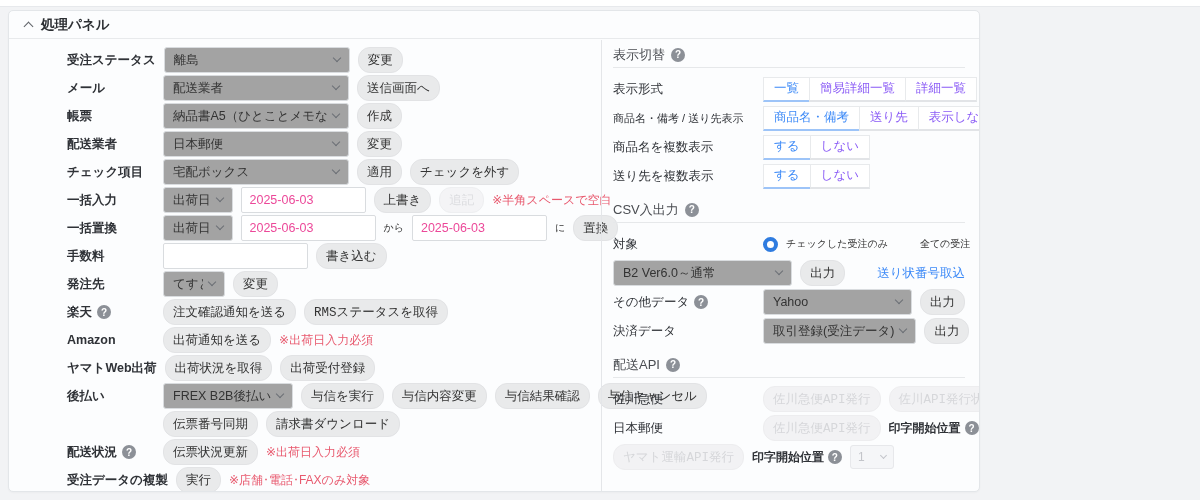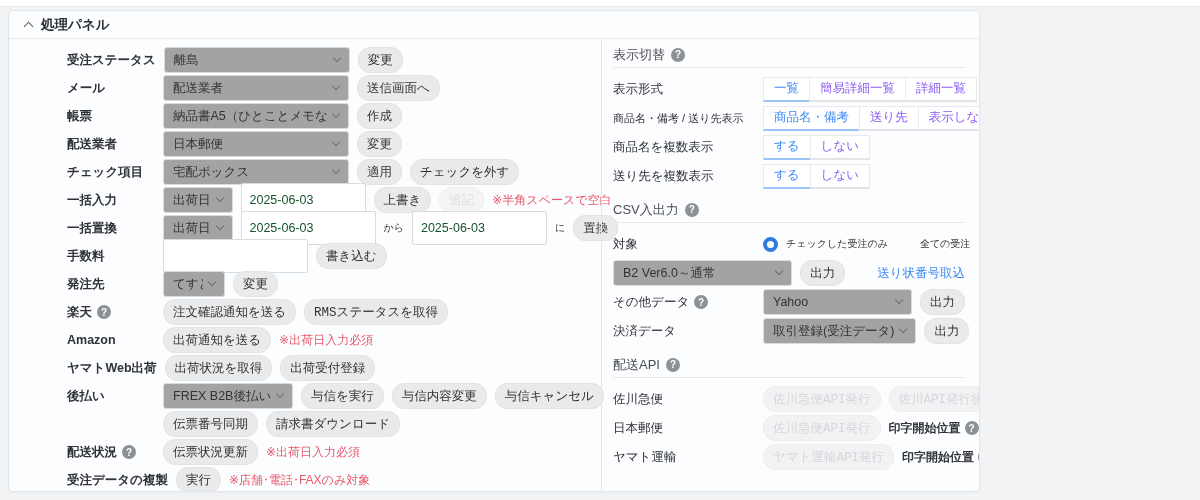--- a/index.html
+++ b/index.html
@@ -33,21 +33,21 @@
 
   .sel { display:flex; align-items:center; background:#a3a3a3; border:1px solid #d9dcdf;
     border-radius:3px; height:26px; padding:0 9px; font-size:12.5px; color:#333;
     cursor:pointer; gap:6px; }
   .sel .chev { width:6px; height:6px; border-color:#6b6f75; margin-left:auto; }
   .sel-text { white-space:nowrap; overflow:hidden; }
   .w186 { width:186px; } .w108 { width:108px; } .w82 { width:82px; }
   .w62 { width:62px; } .w130 { width:130px; } .w215 { width:215px; }
 
   input.txt { background:#fff; border:1px solid #d9dcdf; border-radius:2px;
-    height:26px; padding:16px 8px; font-size:12.5px; color:#14532d;
+    height:26px; padding:8px 8px; font-size:12.5px; color:#ec4899;
     font-family:"Liberation Sans","DejaVu Sans",sans-serif; }
   .w125 { width:125px; } .w135 { width:135px; } .w145 { width:145px; }
 
   .btn { background:#e9eaeb; border:1px solid #e2e3e5; border-radius:12px;
     height:26px; padding:0 9px; font-size:12.5px; color:#333; cursor:pointer;
     white-space:nowrap; font-family:Liberation Mono, monospace; }
   .btn.disabled { background:#f4f4f6; border-color:#eeeff1; color:#dcdde0; cursor:default; }
   .btn.ghost { background:#f2f2f4; border-color:#ededef; color:#d6d7da; cursor:default; }
 
   .note { font-size:12px; color:#e8596e; white-space:nowrap; }
@@ -205,20 +205,21 @@
       </div>
 
       <div class="row">
         <span class="lbl">後払い</span>
         <span class="sel w130">
           <span class="sel-text">FREX B2B後払い</span>
           <span class="chev"></span>
         </span>
         <button class="btn">与信を実行</button>
         <button class="btn">与信内容変更</button>
+        <button class="btn">与信結果確認</button>
         <button class="btn">与信キャンセル</button>
       </div>
 
       <div class="row">
         <span class="lbl"></span>
         <button class="btn">伝票番号同期</button>
         <button class="btn">請求書ダウンロード</button>
       </div>
 
       <div class="row">
@@ -344,21 +345,20 @@
           <span class="qicon"></span>
         </span>
         <span class="dsel w52">
           <span>1</span>
           <span class="chev"></span>
         </span>
         <button class="btn">クリックポスト拡張機能連携</button>
       </div>
 
       <div class="rrow">
-        <span class="rlbl">ヤマト運輸</span>
         <button class="btn ghost">ヤマト運輸API発行</button>
         <span class="ilabel">
           <span>印字開始位置</span>
           <span class="qicon"></span>
         </span>
         <span class="dsel w44">
           <span>1</span>
           <span class="chev"></span>
         </span>
       </div>

